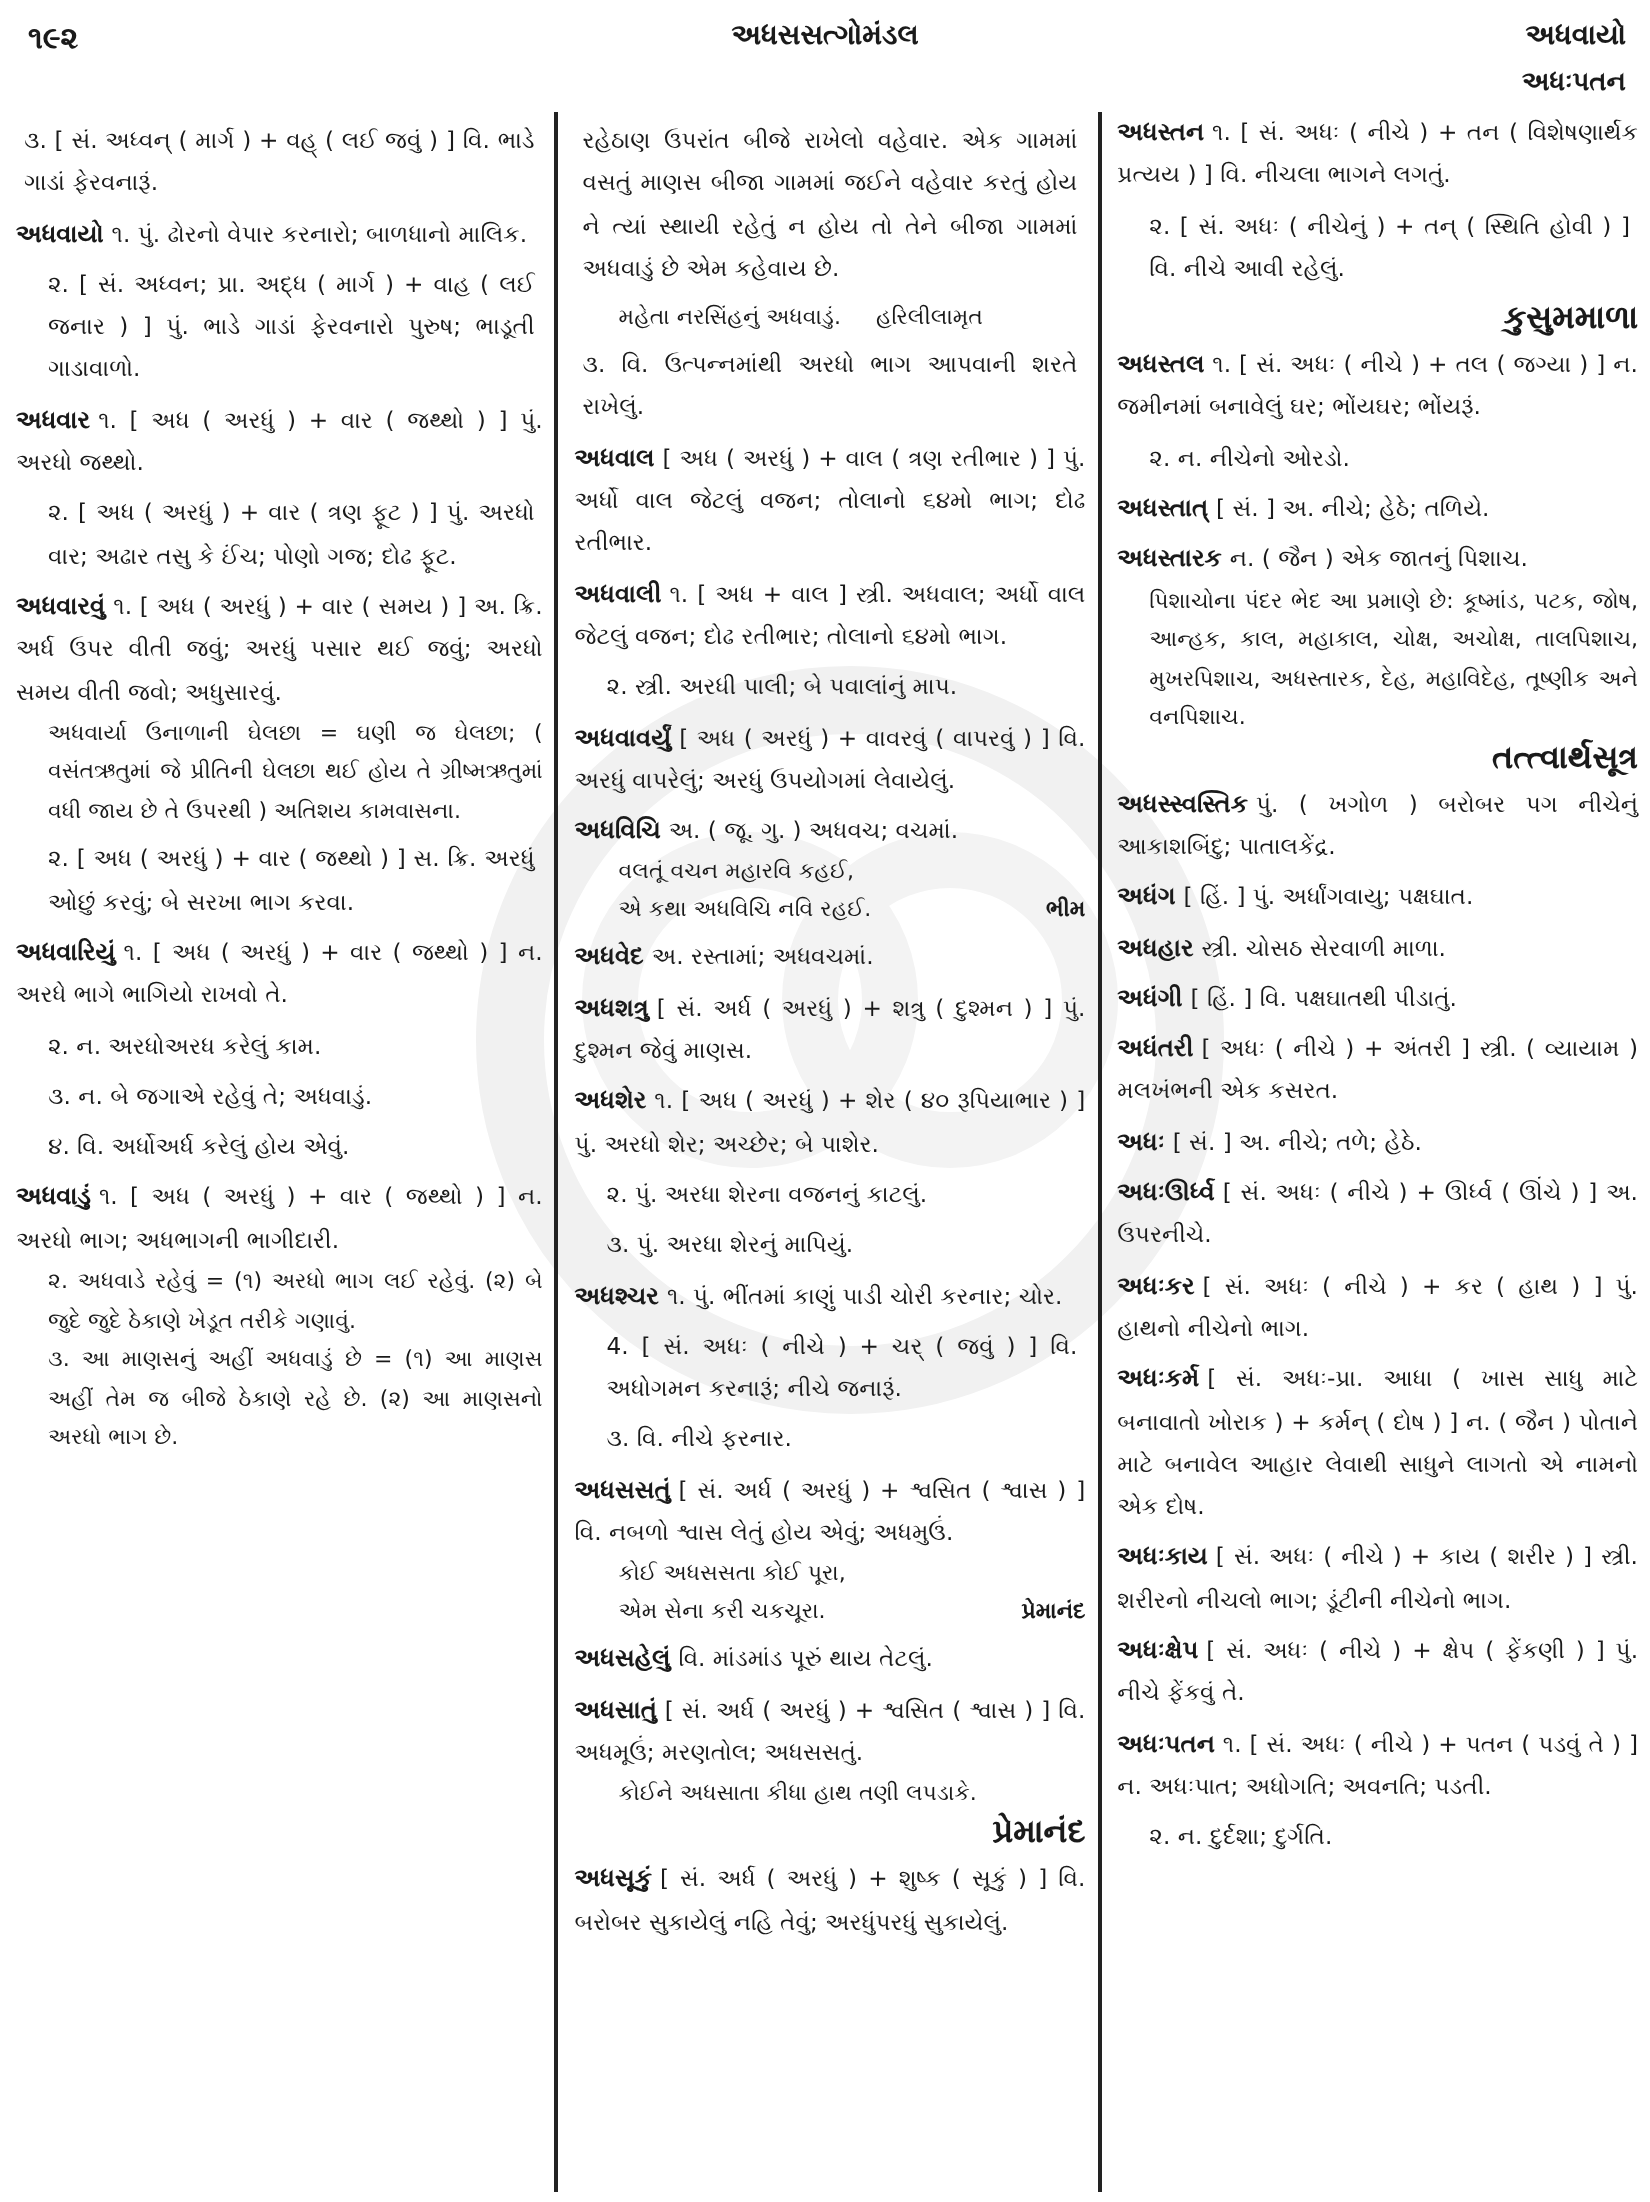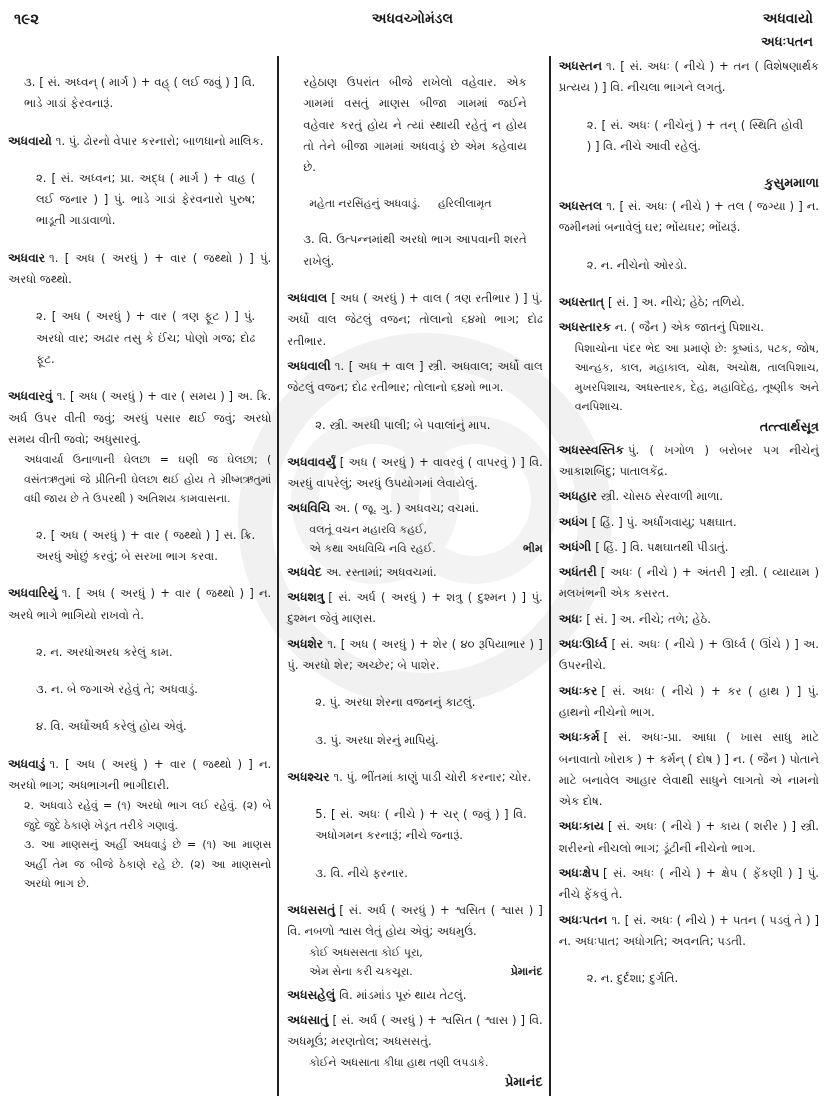--- a/index.html
+++ b/index.html
@@ -36,38 +36,38 @@
   }
   .col {
     box-sizing: border-box; padding: 0 6px 0 8px;
     font-size: 11.6px; line-height: 21.3px; overflow: hidden;
   }
   .col-left { width: 280px; }
   .col-mid { width: 276px; border-left: 2px solid #222; border-right: 2px solid #222; }
   .col-right { width: 277px; }
   .entry { margin: 0 0 4px 0; text-align: justify; }
   .entry .hw { font-weight: bold; font-size: 12.2px; margin-right: 4px; }
-  .sense { margin: 16px; padding-left: 12px; text-align: justify; }
+  .sense { margin: 4px; padding-left: 12px; text-align: justify; }
   .sense-first { padding-left: 0; }
   .quote { margin: 0; padding-left: 22px; font-size: 11px; line-height: 19px; }
-  .quote-src { display: block; text-align: right; font-size: 13px; line-height: 19px; font-weight: bold; }
+  .quote-src { display: block; text-align: right; font-size: 16px; line-height: 19px; font-weight: bold; }
   .note { margin: 0; padding-left: 16px; font-size: 11px; line-height: 19.5px; text-align: justify; }
 </style>
 </head>
 <body>
 
 <svg class="watermark" viewBox="0 0 380 380">
   <circle cx="190" cy="190" r="170" fill="none" stroke="#f1f1f1" stroke-width="34"></circle>
   <circle cx="140" cy="170" r="70" fill="none" stroke="#f3f3f3" stroke-width="28"></circle>
   <circle cx="240" cy="170" r="70" fill="none" stroke="#f3f3f3" stroke-width="28"></circle>
 </svg>
 
 <div class="page-header">
   <span class="page-number">૧૯૨</span>
-  <span class="book-title">અધવચ્ગોમંડલ</span>
+  <span class="book-title">અધસસત્ગોમંડલ</span>
   <span class="guide-start">અધવાયો</span>
   <span class="guide-end">અધઃપતન</span>
 </div>
 
 <div class="columns">
 
   <div class="col col-left">
     <div class="entry">
       <p class="sense sense-first">૩. [ સં. અધ્વન્ ( માર્ગ ) + વહ્ ( લઈ જવું ) ] વિ. ભાડે ગાડાં ફેરવનારૂં.</p>
     </div>
@@ -124,21 +124,21 @@
     <div class="entry">
       <span class="hw">અધશત્રુ</span><span>[ સં. અર્ધ ( અરધું ) + શત્રુ ( દુશ્મન ) ] પું. દુશ્મન જેવું માણસ.</span>
     </div>
     <div class="entry">
       <span class="hw">અધશેર</span><span>૧. [ અધ ( અરધું ) + શેર ( ૪૦ રૂપિયાભાર ) ] પું. અરધો શેર; અચ્છેર; બે પાશેર.</span>
       <p class="sense">૨. પું. અરધા શેરના વજનનું કાટલું.</p>
       <p class="sense">૩. પું. અરધા શેરનું માપિયું.</p>
     </div>
     <div class="entry">
       <span class="hw">અધશ્ચર</span><span>૧. પું. ભીંતમાં કાણું પાડી ચોરી કરનાર; ચોર.</span>
-      <p class="sense">5. [ સં. અધઃ ( નીચે ) + ચર્ ( જવું ) ] વિ. અધોગમન કરનારૂં; નીચે જનારૂં.</p>
+      <p class="sense">4. [ સં. અધઃ ( નીચે ) + ચર્ ( જવું ) ] વિ. અધોગમન કરનારૂં; નીચે જનારૂં.</p>
       <p class="sense">૩. વિ. નીચે ફરનાર.</p>
     </div>
     <div class="entry">
       <span class="hw">અધસસતું</span><span>[ સં. અર્ધ ( અરધું ) + શ્વસિત ( શ્વાસ ) ] વિ. નબળો શ્વાસ લેતું હોય એવું; અધમુઉં.</span>
       <p class="quote">કોઈ અધસસતા કોઈ પૂરા,</p>
       <p class="quote"><span>એમ સેના કરી ચકચૂરા.</span><span style="float:right;font-weight:bold;">પ્રેમાનંદ</span></p>
     </div>
     <div class="entry">
       <span class="hw">અધસહેલું</span><span>વિ. માંડમાંડ પૂરું થાય તેટલું.</span>
     </div>
@@ -167,24 +167,24 @@
     </div>
     <div class="entry">
       <span class="hw">અધસ્તારક</span><span>ન. ( જૈન ) એક જાતનું પિશાચ.</span>
       <p class="note">પિશાચોના પંદર ભેદ આ પ્રમાણે છે: કૂષ્માંડ, પટક, જોષ, આન્હક, કાલ, મહાકાલ, ચોક્ષ, અચોક્ષ, તાલપિશાચ, મુખરપિશાચ, અધસ્તારક, દેહ, મહાવિદેહ, તૂષ્ણીક અને વનપિશાચ.</p>
       <span class="quote-src">તત્ત્વાર્થસૂત્ર</span>
     </div>
     <div class="entry">
       <span class="hw">અધસ્સ્વસ્તિક</span><span>પું. ( ખગોળ ) બરોબર પગ નીચેનું આકાશબિંદુ; પાતાલકેંદ્ર.</span>
     </div>
     <div class="entry">
+      <span class="hw">અધંગ</span><span>[ હિં. ] પું. અર્ધાંગવાયુ; પક્ષઘાત.</span>
+    </div>
+    <div class="entry">
       <span class="hw">અધહાર</span><span>સ્ત્રી. ચોસઠ સેરવાળી માળા.</span>
-    </div>
-    <div class="entry">
-      <span class="hw">અધંગ</span><span>[ હિં. ] પું. અર્ધાંગવાયુ; પક્ષઘાત.</span>
     </div>
     <div class="entry">
       <span class="hw">અધંગી</span><span>[ હિં. ] વિ. પક્ષઘાતથી પીડાતું.</span>
     </div>
     <div class="entry">
       <span class="hw">અધંતરી</span><span>[ અધઃ ( નીચે ) + અંતરી ] સ્ત્રી. ( વ્યાયામ ) મલખંભની એક કસરત.</span>
     </div>
     <div class="entry">
       <span class="hw">અધઃ</span><span>[ સં. ] અ. નીચે; તળે; હેઠે.</span>
     </div>

